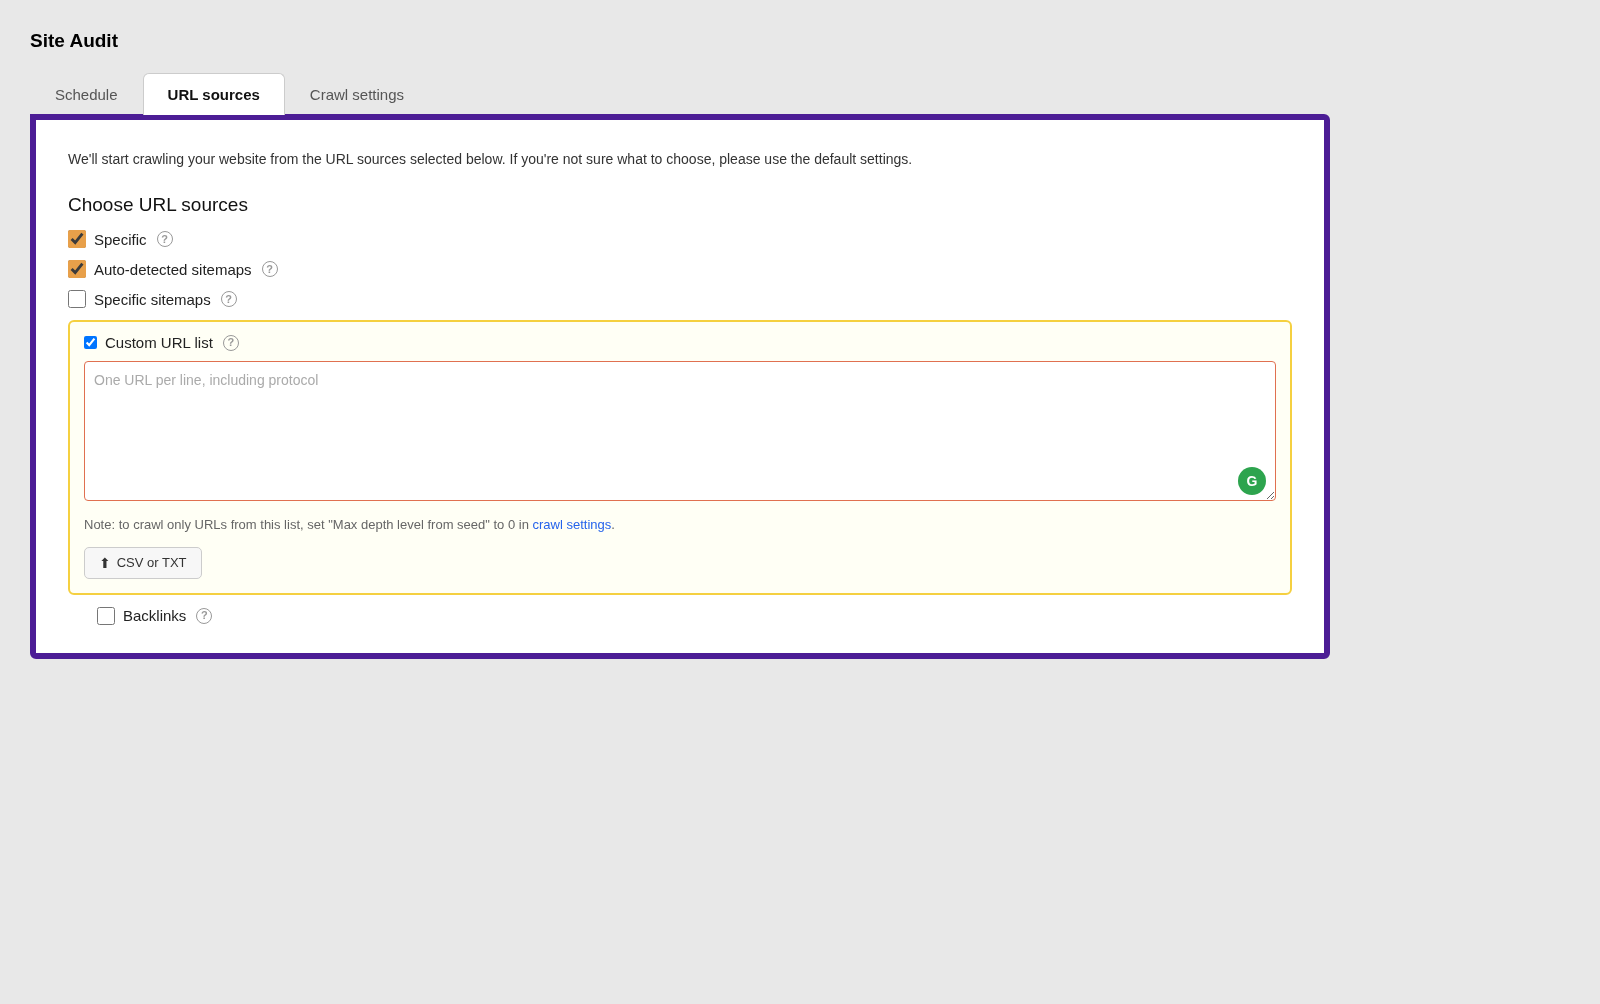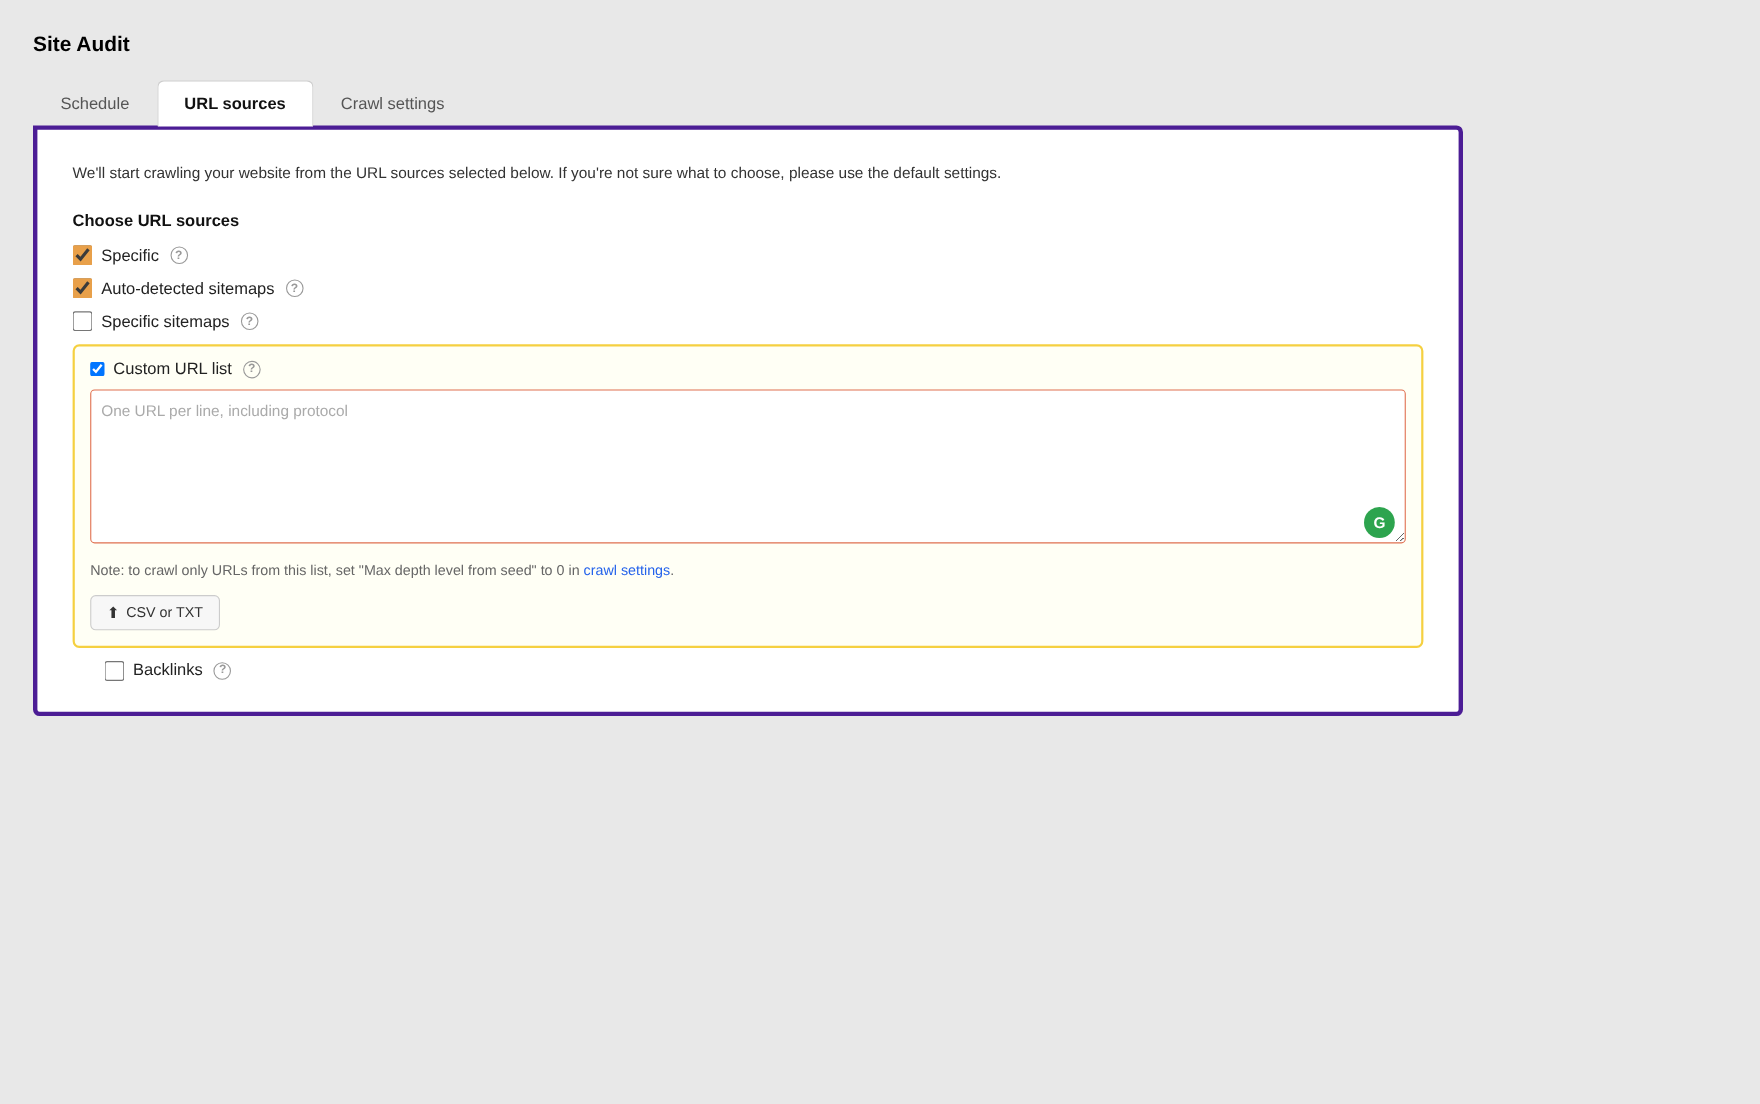--- a/index.html
+++ b/index.html
@@ -38,37 +38,37 @@
     .tab.active {
       background: #ffffff;
       border-color: #ccc;
       border-bottom-color: #fff;
       color: #111;
       font-weight: 700;
       z-index: 2;
     }
     .card {
       background: #fff;
-      border: 4px solid #4c1d95;
+      border: 6px solid #4c1d95;
       border-radius: 0 6px 6px 6px;
       padding: 28px 32px;
       max-width: 1300px;
       position: relative;
       z-index: 1;
     }
     .description {
       font-size: 14px;
       color: #333;
       margin-bottom: 24px;
       line-height: 1.6;
       max-width: 950px;
     }
     .section-title {
-      font-size: 15px;
-      font-weight: 700;
+      font-size: 19px;
+      font-weight: 400;
       margin-bottom: 14px;
       color: #111;
     }
     .checkbox-row {
       display: flex;
       align-items: center;
       gap: 8px;
       margin-bottom: 12px;
       font-size: 15px;
       color: #222;

